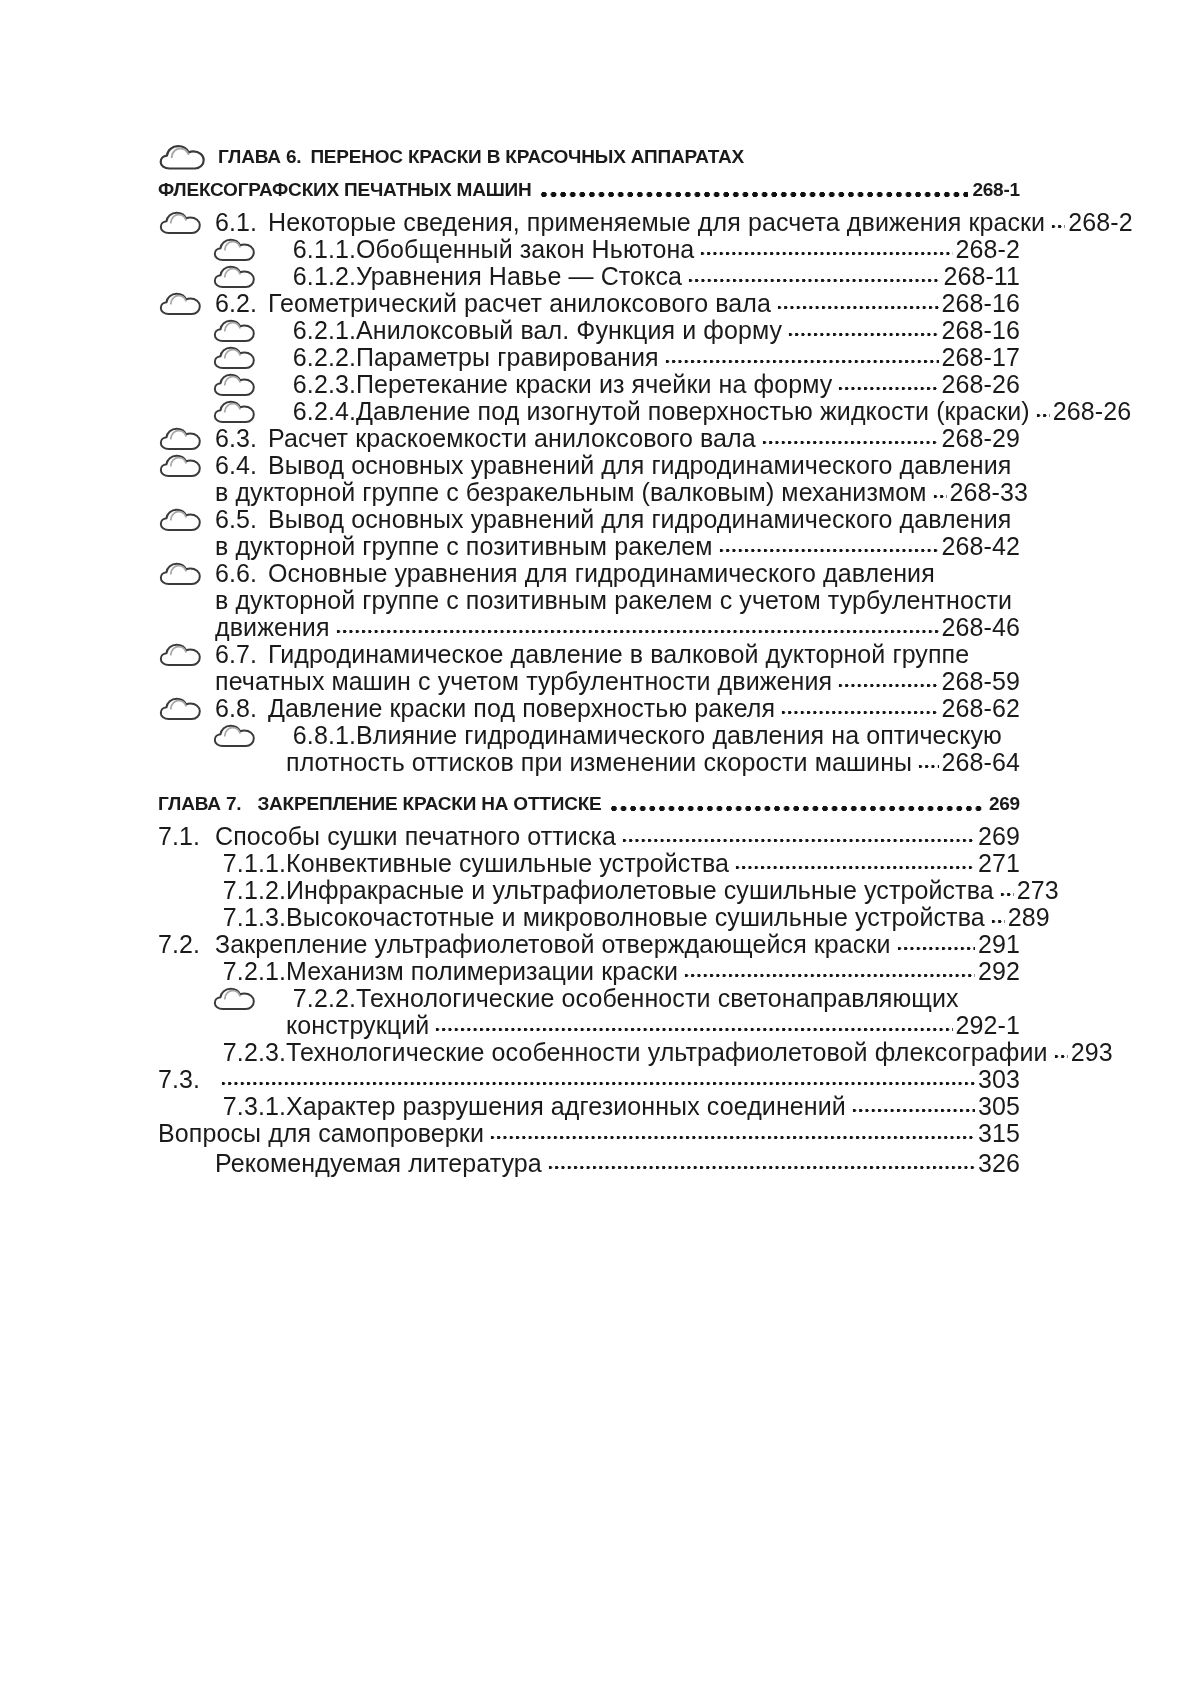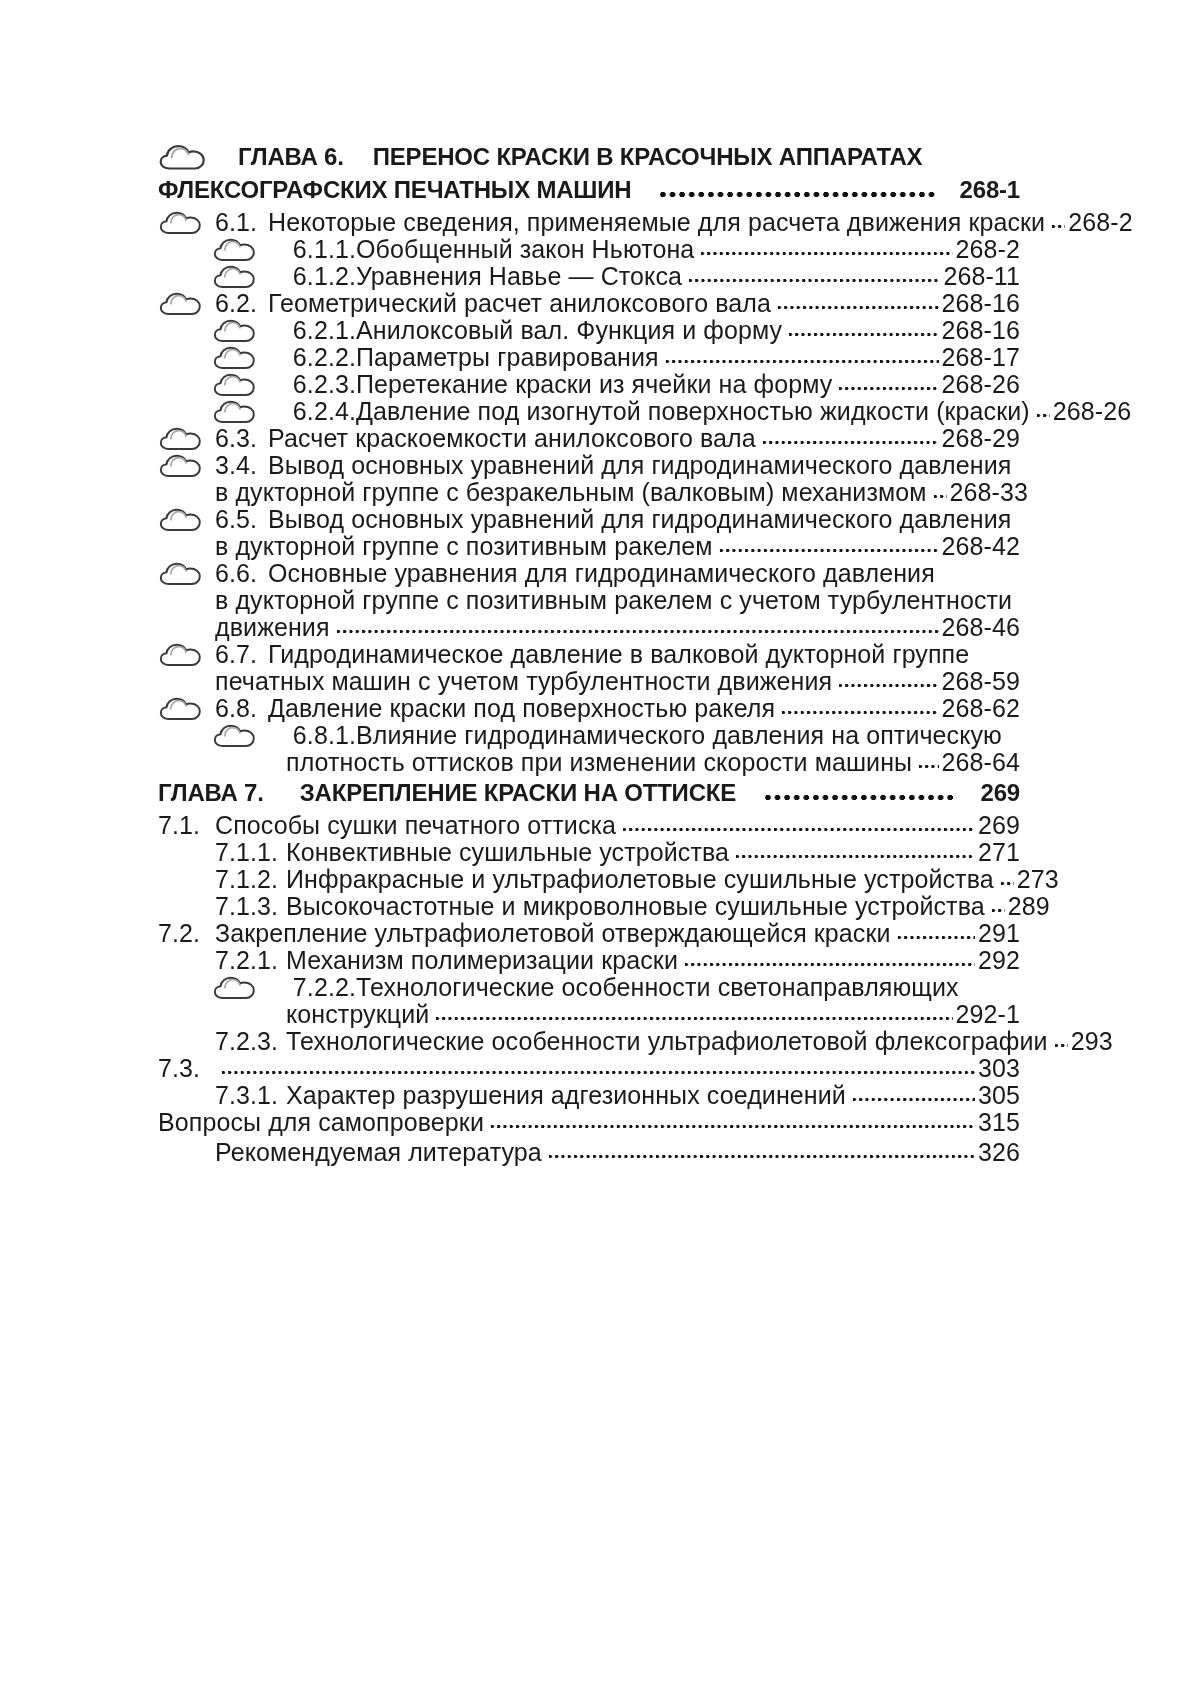--- a/index.html
+++ b/index.html
@@ -12,28 +12,28 @@
   .toc{
     position:absolute;top:140px;left:0;right:0;
     padding-left:158px;padding-right:161px;
   }
   .row{
     display:flex;align-items:baseline;
     height:27px;line-height:27px;font-size:25px;
     letter-spacing:0.1px;white-space:nowrap;
   }
   .row.bold{
-    font-weight:bold;height:33px;line-height:33px;font-size:24px;letter-spacing:-0.2px;gap:20px;
+    font-weight:bold;height:33px;line-height:33px;font-size:19px;letter-spacing:-0.2px;
   }
   .gap-sm{margin-top:3px;}
-  .gap-lg{margin-top:0;}
+  .gap-lg{margin-top:11px;}
 
   
   .c6l2{padding-left:54px;}
-  .c7l2,.cont1,.sub1{padding-left:57px;}
+  .c7l2,.cont1,.sub1{padding-left:57px;text-align:right;}
   .cont2{padding-left:128px;}
 
   .cloud-slot{display:flex;align-items:center;align-self:center;flex:0 0 auto;}
   .c6l1 .cloud-slot{width:57px;}
   .c6l2 .cloud-slot{width:74px;}
   .h6a  .cloud-slot{width:60px;}
   .cloud-slot svg{display:block;width:47px;height:29px;}
   .h6a .cloud-slot svg{width:51px;height:32px;}
   .cloud-outer{fill:#ffffff;stroke:#3a3a3a;stroke-width:2.2;stroke-linejoin:round;}
   .cloud-inner{fill:none;stroke:#a8a8a8;stroke-width:2;stroke-linecap:round;}
@@ -189,21 +189,21 @@
         <span class="leader"></span>
         <span class="page">268-29</span>
       </div>
       <div class="row c6l1">
         <span class="cloud-slot">
           <svg viewBox="0 0 50 32" xmlns="http://www.w3.org/2000/svg" aria-hidden="true">
     <path class="cloud-outer" d="M11,27.5 C5.8,27.5 2.2,24.6 2.2,20.9 C2.2,17.5 4.8,15 8.4,14.7 C9,9.2 13.8,5.2 19.6,5.2 C24.4,5.2 28.4,7.8 30.2,11.5 C31.5,10.8 33.1,10.4 34.7,10.4 C40.6,10.4 45.2,14.2 45.2,19 C45.2,23.8 41.4,27.5 36.4,27.5 Z"></path>
     <path class="cloud-inner" d="M13.2,16.2 C13.4,10.8 17.6,7.2 22,7.4 C25.8,7.6 28.6,9.7 29.8,13"></path>
   </svg>
         </span>
-        <span class="num">3.4.</span>
+        <span class="num">6.4.</span>
         <span class="title">Вывод основных уравнений для гидродинамического давления</span>
       </div>
       <div class="row cont1">
         <span class="title">в дукторной группе с безракельным (валковым) механизмом</span>
         <span class="leader"></span>
         <span class="page">268-33</span>
       </div>
       <div class="row c6l1">
         <span class="cloud-slot">
           <svg viewBox="0 0 50 32" xmlns="http://www.w3.org/2000/svg" aria-hidden="true">

